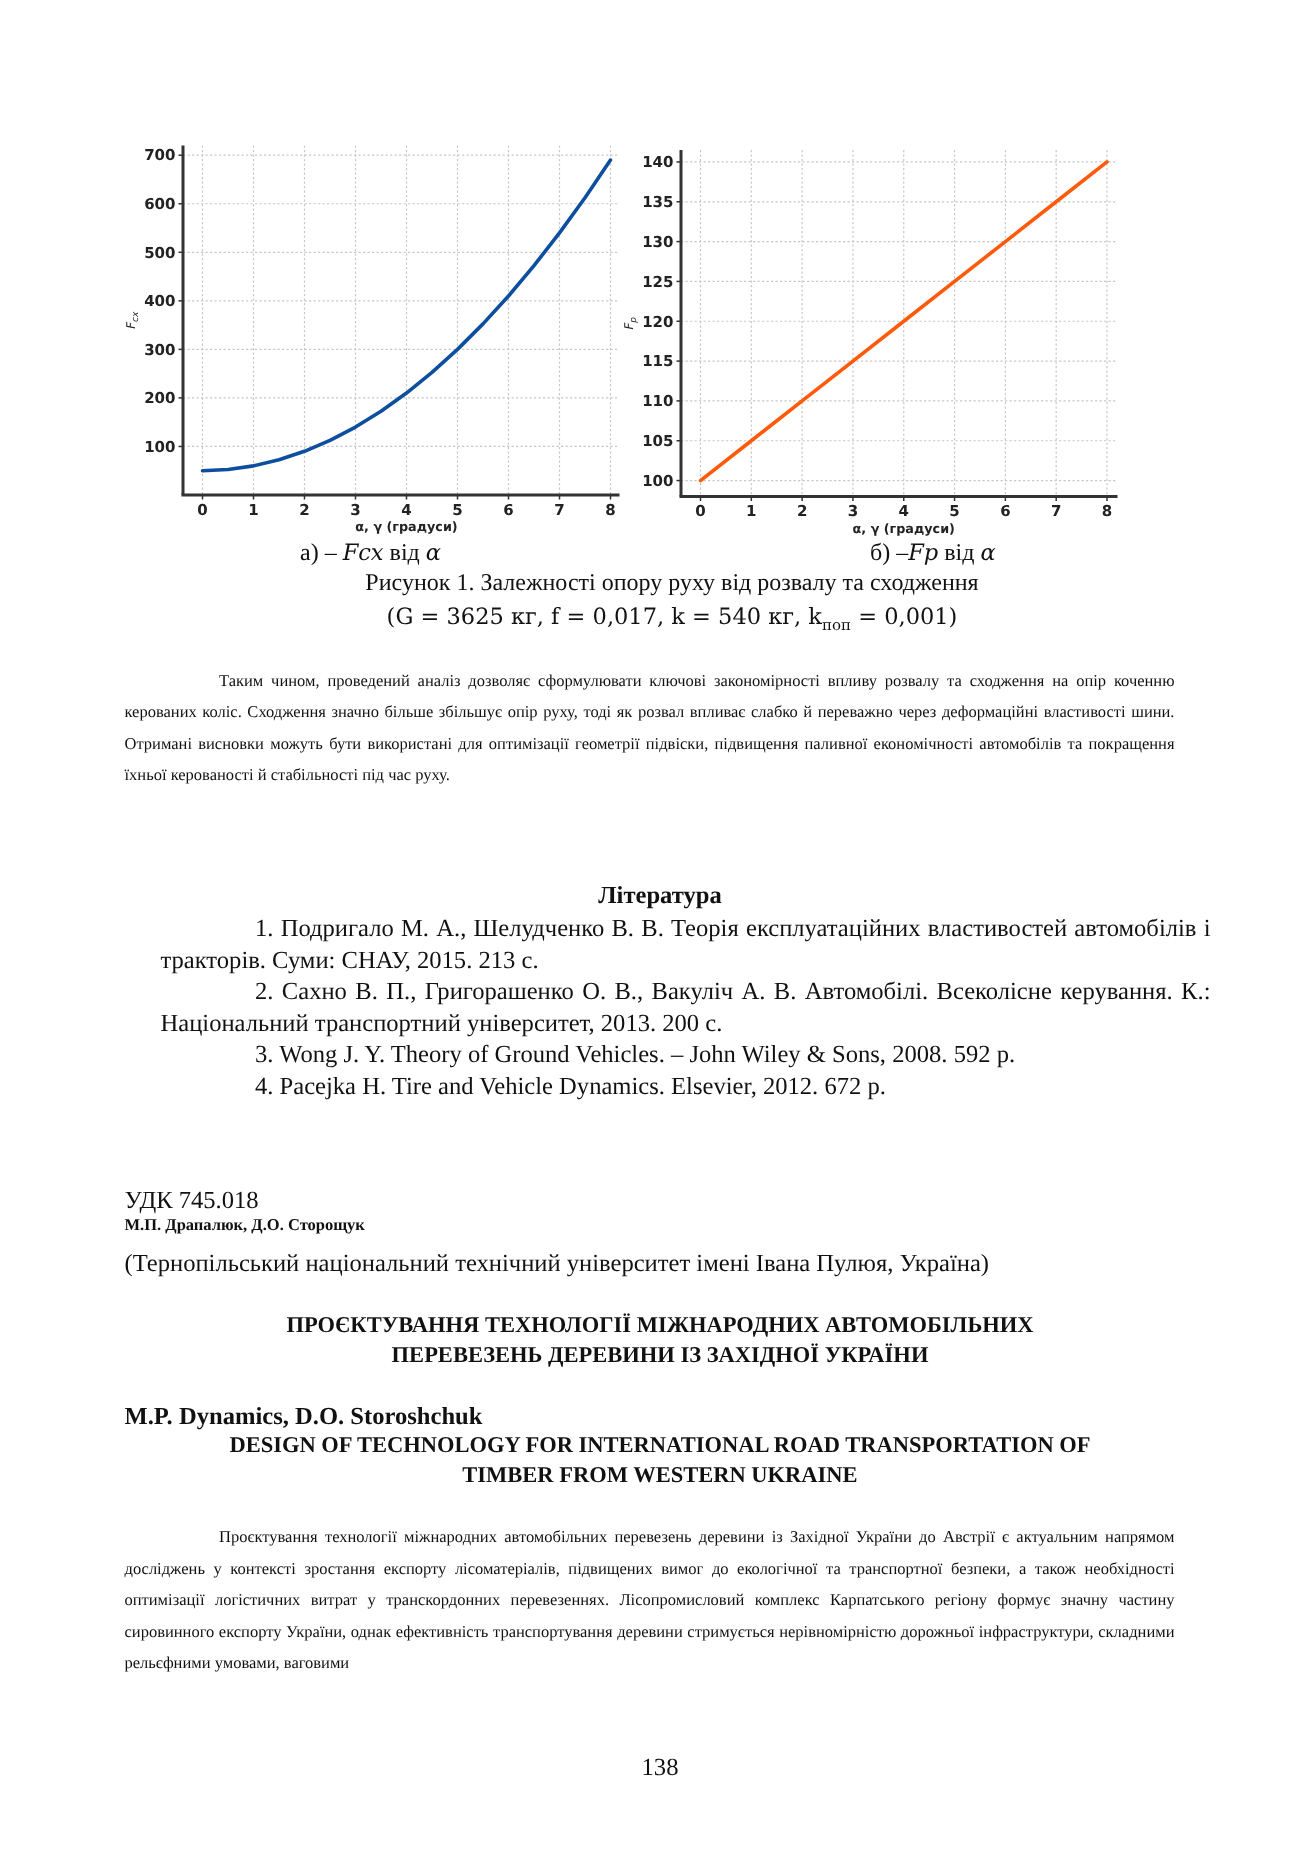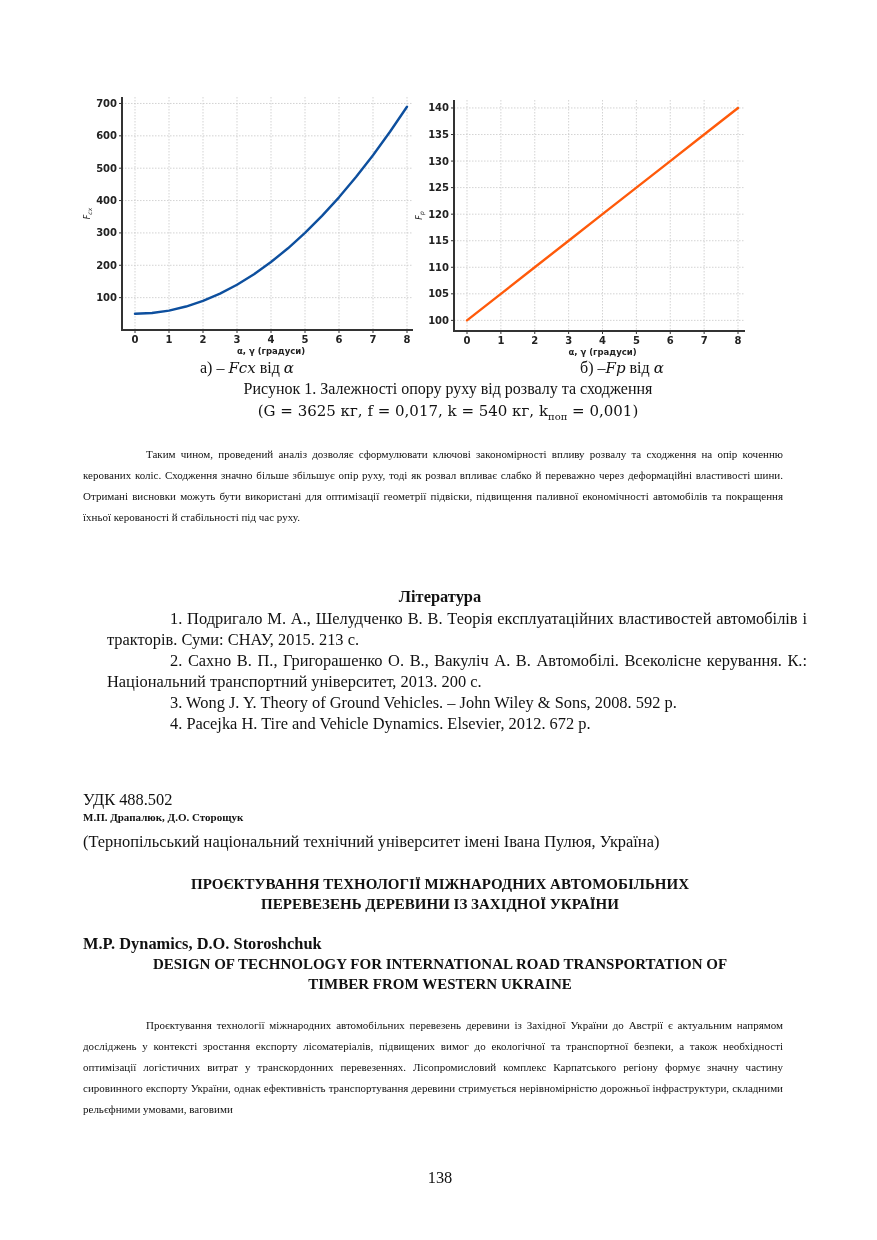--- a/index.html
+++ b/index.html
@@ -185,21 +185,21 @@
 </div>
 
 <div class="abs para indent" style="top:444px;">Таким чином, проведений аналіз дозволяє сформулювати ключові закономірності впливу розвалу та сходження на опір коченню керованих коліс. Сходження значно більше збільшує опір руху, тоді як розвал впливає слабко й переважно через деформаційні властивості шини. Отримані висновки можуть бути використані для оптимізації геометрії підвіски, підвищення паливної економічності автомобілів та покращення їхньої керованості й стабільності під час руху.</div>
 
 <div class="abs bold center" style="left:80px; width:720px; top:587px; font-size:16.4px;">Література</div>
 <div class="abs lit-item" style="top:608px;">1. Подригало М. А., Шелудченко В. В. Теорія експлуатаційних властивостей автомобілів і тракторів. Суми: СНАУ, 2015. 213 с.</div>
 <div class="abs lit-item" style="top:650px;">2. Сахно В. П., Григорашенко О. В., Вакуліч А. В. Автомобілі. Всеколісне керування. К.: Національний транспортний університет, 2013. 200 с.</div>
 <div class="abs lit-item" style="top:692px;">3. Wong J. Y. Theory of Ground Vehicles. – John Wiley &amp; Sons, 2008. 592 p.</div>
 <div class="abs lit-item" style="top:713px;">4. Pacejka H. Tire and Vehicle Dynamics.  Elsevier, 2012. 672 p.</div>
 
-<div class="abs" style="left:83px; top:790px; font-size:16.4px;">УДК 488.502</div>
+<div class="abs" style="left:83px; top:790px; font-size:16.4px;">УДК 745.018</div>
 <div class="abs bold" style="left:83px; top:811px; font-size:11px;">М.П. Драпалюк, Д.О. Сторощук</div>
 <div class="abs" style="left:83px; top:832px; font-size:16.4px;">(Тернопільський національний технічний університет імені Івана Пулюя, Україна)</div>
 
 <div class="abs title-up" style="top:874px;">ПРОЄКТУВАННЯ ТЕХНОЛОГІЇ МІЖНАРОДНИХ АВТОМОБІЛЬНИХ</div>
 <div class="abs title-up" style="top:894px;text-align:center;">ПЕРЕВЕЗЕНЬ ДЕРЕВИНИ ІЗ ЗАХІДНОЇ УКРАЇНИ</div>
 
 <div class="abs bold" style="left:83px; top:934px; font-size:16.4px;">M.P. Dynamics, D.O. Storoshchuk</div>
 <div class="abs title-up" style="top:954px;">DESIGN OF TECHNOLOGY FOR INTERNATIONAL ROAD TRANSPORTATION OF</div>
 <div class="abs title-up" style="top:974px;">TIMBER FROM WESTERN UKRAINE</div>
 

